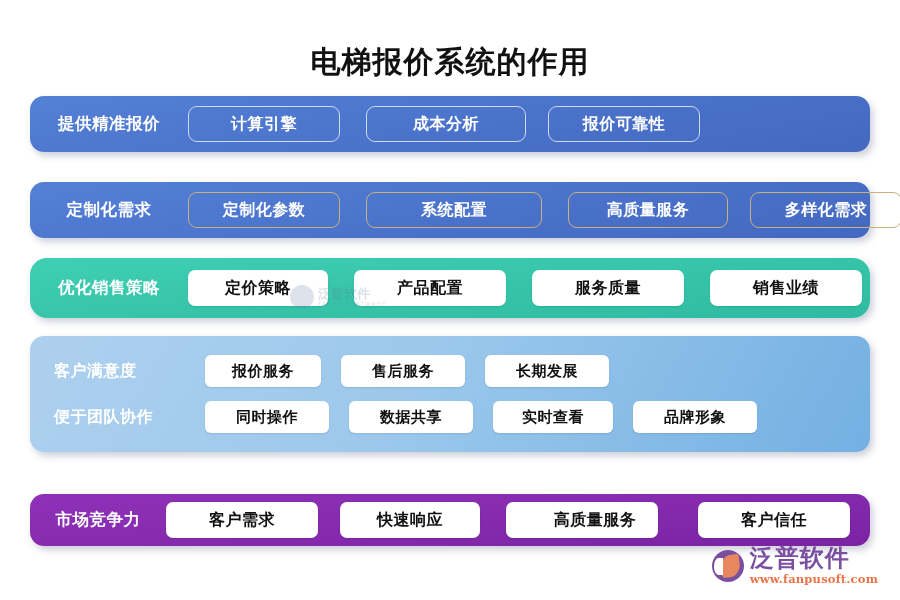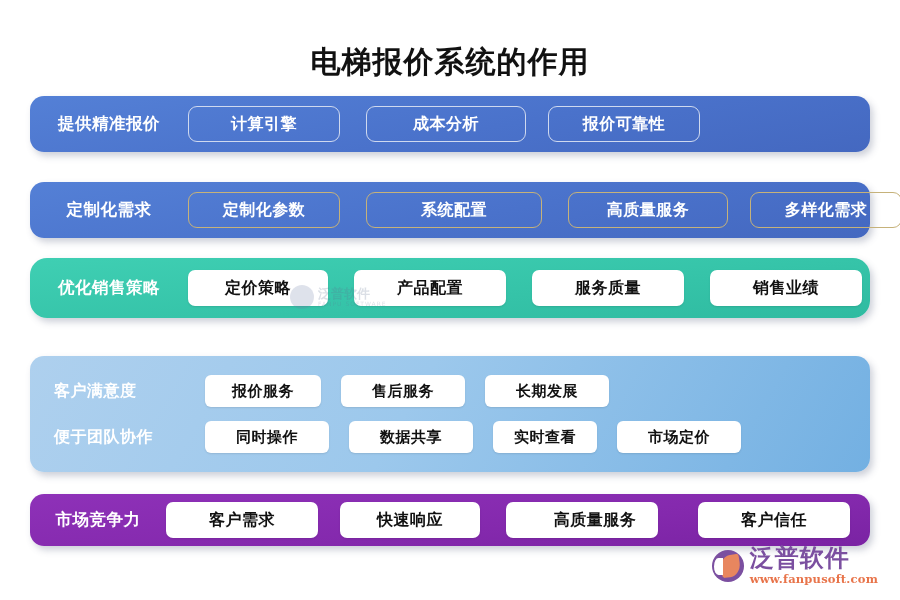--- a/index.html
+++ b/index.html
@@ -286,36 +286,36 @@
   <div class="band band-teal" style="top:258px;">
     <div class="band-label">优化销售策略</div>
     <div class="chips">
       <div class="chip chip-white" style="width:140px;margin-right:26px;">定价策略</div>
       <div class="chip chip-white" style="width:152px;margin-right:26px;">产品配置</div>
       <div class="chip chip-white" style="width:152px;margin-right:26px;">服务质量</div>
       <div class="chip chip-white" style="width:152px;">销售业绩</div>
     </div>
   </div>
 
-  <div class="band band-lightblue" style="top:356px;">
+  <div class="band band-lightblue" style="top:336px;">
     <div class="subrow">
       <div class="band-label">客户满意度</div>
       <div class="chips">
         <div class="chip chip-white-sm" style="width:116px;margin-right:20px;">报价服务</div>
         <div class="chip chip-white-sm" style="width:124px;margin-right:20px;">售后服务</div>
         <div class="chip chip-white-sm" style="width:124px;">长期发展</div>
       </div>
     </div>
     <div class="subrow">
       <div class="band-label">便于团队协作</div>
       <div class="chips">
         <div class="chip chip-white-sm" style="width:124px;margin-right:20px;">同时操作</div>
         <div class="chip chip-white-sm" style="width:124px;margin-right:20px;">数据共享</div>
-        <div class="chip chip-white-sm" style="width:104px;margin-right:20px;">实时查看</div>
-        <div class="chip chip-white-sm" style="width:124px;">市场定价</div>
+        <div class="chip chip-white-sm" style="width:120px;margin-right:20px;">实时查看</div>
+        <div class="chip chip-white-sm" style="width:124px;">品牌形象</div>
       </div>
     </div>
   </div>
 
   <div class="band band-purple" style="top:494px;">
     <div class="band-label">市场竞争力</div>
     <div class="chips">
       <div class="chip chip-white" style="width:152px;margin-right:22px;">客户需求</div>
       <div class="chip chip-white" style="width:140px;margin-right:26px;">快速响应</div>
       <div class="chip chip-white" style="width:152px;margin-right:40px;padding-left:26px;">高质量服务</div>

